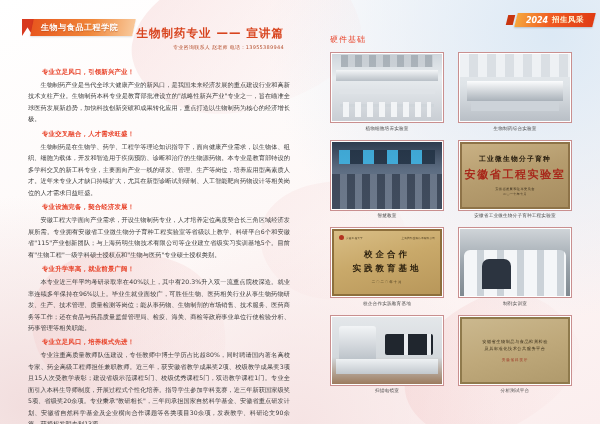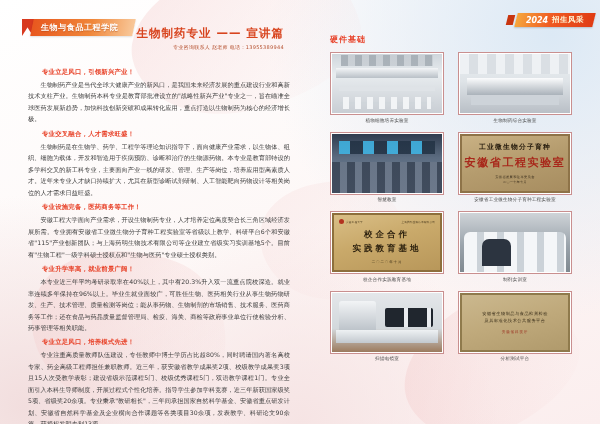--- a/index.html
+++ b/index.html
@@ -66,25 +66,25 @@
   
   .col-left{position:absolute;left:28px;top:68px;width:262px;}
   .sec{margin-bottom:5px;}
   .sec-head{color:#e8432a;font-size:6.4px;font-weight:bold;margin:0 0 2px 14px;
     letter-spacing:.2px;}
   .sec-body{color:#3c3c3c;font-size:6.2px;line-height:1.85;text-align:justify;
     text-indent:12.4px;letter-spacing:.05px;}
 
   
   .col-right{position:absolute;left:330px;top:34px;width:252px;}
-  .right-head{color:#e8432a;font-size:8px;font-weight:bold;margin-bottom:7px;
+  .right-head{color:#e8432a;font-size:8px;font-weight:normal;margin-bottom:7px;
     letter-spacing:1px;}
   .grid{display:flex;flex-wrap:wrap;gap:9px 14px;}
   .cell{width:114px;}
-  .frame{width:114px;height:63px;border:1px solid #c98f8f;padding:1px;
+  .frame{width:114px;height:71px;border:1px solid #c98f8f;padding:1px;
     background:#fff;box-sizing:border-box;overflow:hidden;}
   .ph{width:100%;height:100%;position:relative;overflow:hidden;}
   .cap{font-size:4.6px;color:#4a4a4a;text-align:center;margin-top:2.5px;
     letter-spacing:.2px;white-space:nowrap;}
 
   
   .ph-lab1{background:linear-gradient(180deg,#cfd6dc 0%,#e8ecef 35%,#c9ced4 100%);}
   .ph-lab1:before{content:"";position:absolute;left:4%;top:24%;width:92%;height:16%;
     background:linear-gradient(180deg,#f3f5f7,#b9c0c7);box-shadow:0 16px 0 -3px #dfe3e7,0 30px 0 -4px #cfd5da;}
   .ph-lab1:after{content:"";position:absolute;left:8%;top:2%;width:84%;height:18%;
@@ -190,21 +190,21 @@
   <div class="col-left">
     <div class="sec">
       <div class="sec-head">专业立足风口，引领新兴产业！</div>
       <div class="sec-body">生物制药产业是当代全球大健康产业的新风口，是我国未来经济发展的重点建设行业和高新技术支柱产业。生物制药本科专业是教育部批准设立的"战略性新兴产业"专业之一，旨在瞄准全球医药发展新趋势，加快科技创新突破和成果转化应用，重点打造以生物制药为核心的经济增长极。</div>
     </div>
     <div class="sec">
       <div class="sec-head">专业交叉融合，人才需求旺盛！</div>
       <div class="sec-body">生物制药是在生物学、药学、工程学等理论知识指导下，面向健康产业需求，以生物体、组织、细胞为载体，开发和智造用于疾病预防、诊断和治疗的生物源药物。本专业是教育部特设的多学科交叉的新工科专业，主要面向产业一线的研发、管理、生产等岗位，培养应用型高素质人才。近年来专业人才缺口持续扩大，尤其在新型诊断试剂研制、人工智能靶向药物设计等相关岗位的人才需求日益旺盛。</div>
     </div>
     <div class="sec">
-      <div class="sec-head">专业设施完备，医药商务等工作！</div>
+      <div class="sec-head">专业设施完备，契合经济发展！</div>
       <div class="sec-body">安徽工程大学面向产业需求，开设生物制药专业，人才培养定位高度契合长三角区域经济发展所需。专业拥有安徽省工业微生物分子育种工程实验室等省级以上教学、科研平台6个和安徽省"115"产业创新团队；与上海药明生物技术有限公司等企业建立省级实习实训基地5个。目前有"生物工程"一级学科硕士授权点和"生物与医药"专业硕士授权类别。</div>
     </div>
     <div class="sec">
       <div class="sec-head">专业升学率高，就业前景广阔！</div>
       <div class="sec-body">本专业近三年平均考研录取率在40%以上，其中有20.3%升入双一流重点院校深造。就业率连续多年保持在96%以上。毕业生就业面较广，可胜任生物、医药相关行业从事生物药物研发、生产、技术管理、质量检测等岗位；能从事药物、生物制剂的市场销售、技术服务、医药商务等工作；还在食品与药品质量监督管理局、检疫、海关、商检等政府事业单位行使检验分析、药事管理等相关职能。</div>
     </div>
     <div class="sec">
       <div class="sec-head">专业立足风口，培养模式先进！</div>
       <div class="sec-body">专业注重高质量教师队伍建设，专任教师中博士学历占比超80%，同时聘请国内著名高校专家、药企高级工程师担任兼职教师。近三年，获安徽省教学成果奖2项、校级教学成果奖3项且15人次受教学表彰；建设省级示范课程5门、校级优秀课程5门，双语教学课程1门。专业全面引入本科生导师制度，开展过程式个性化培养。指导学生参加学科竞赛，近三年新获国家级奖5项、省级奖20余项。专业秉承"教研相长"，三年间承担国家自然科学基金、安徽省重点研发计划、安徽省自然科学基金及企业横向合作课题等各类项目30余项，发表教学、科研论文90余篇，获授权发明专利13项。</div>
     </div>

